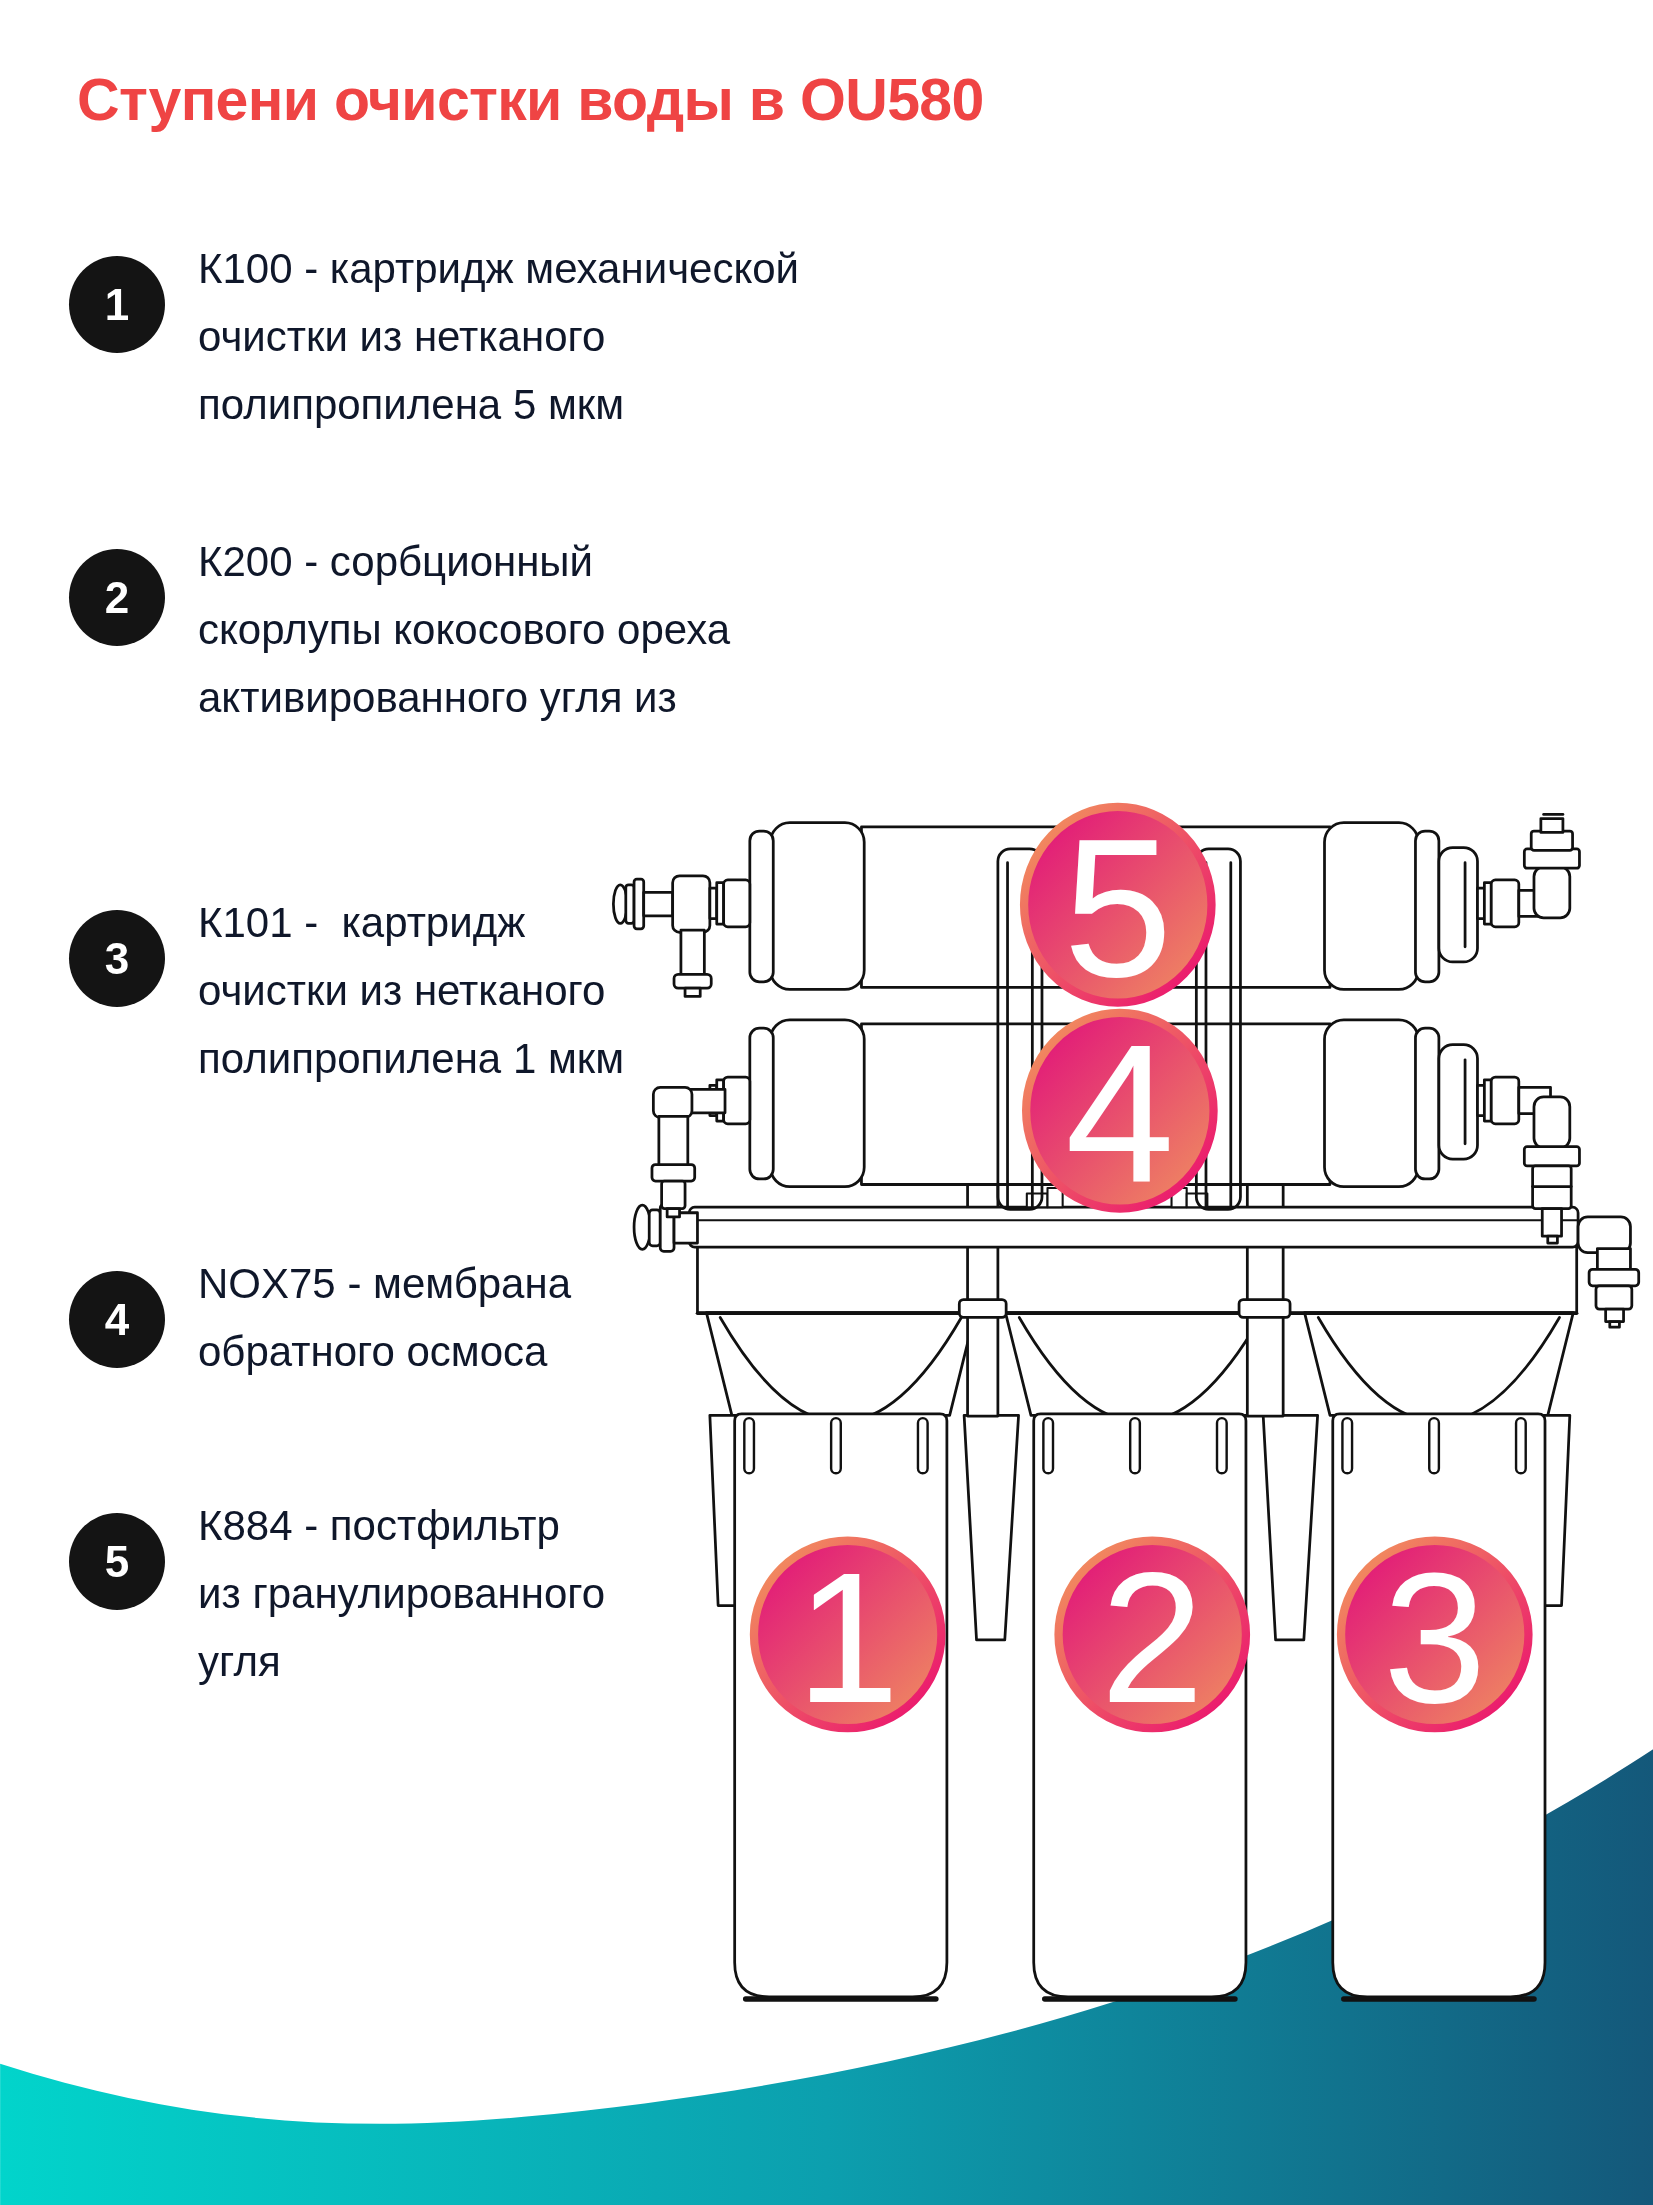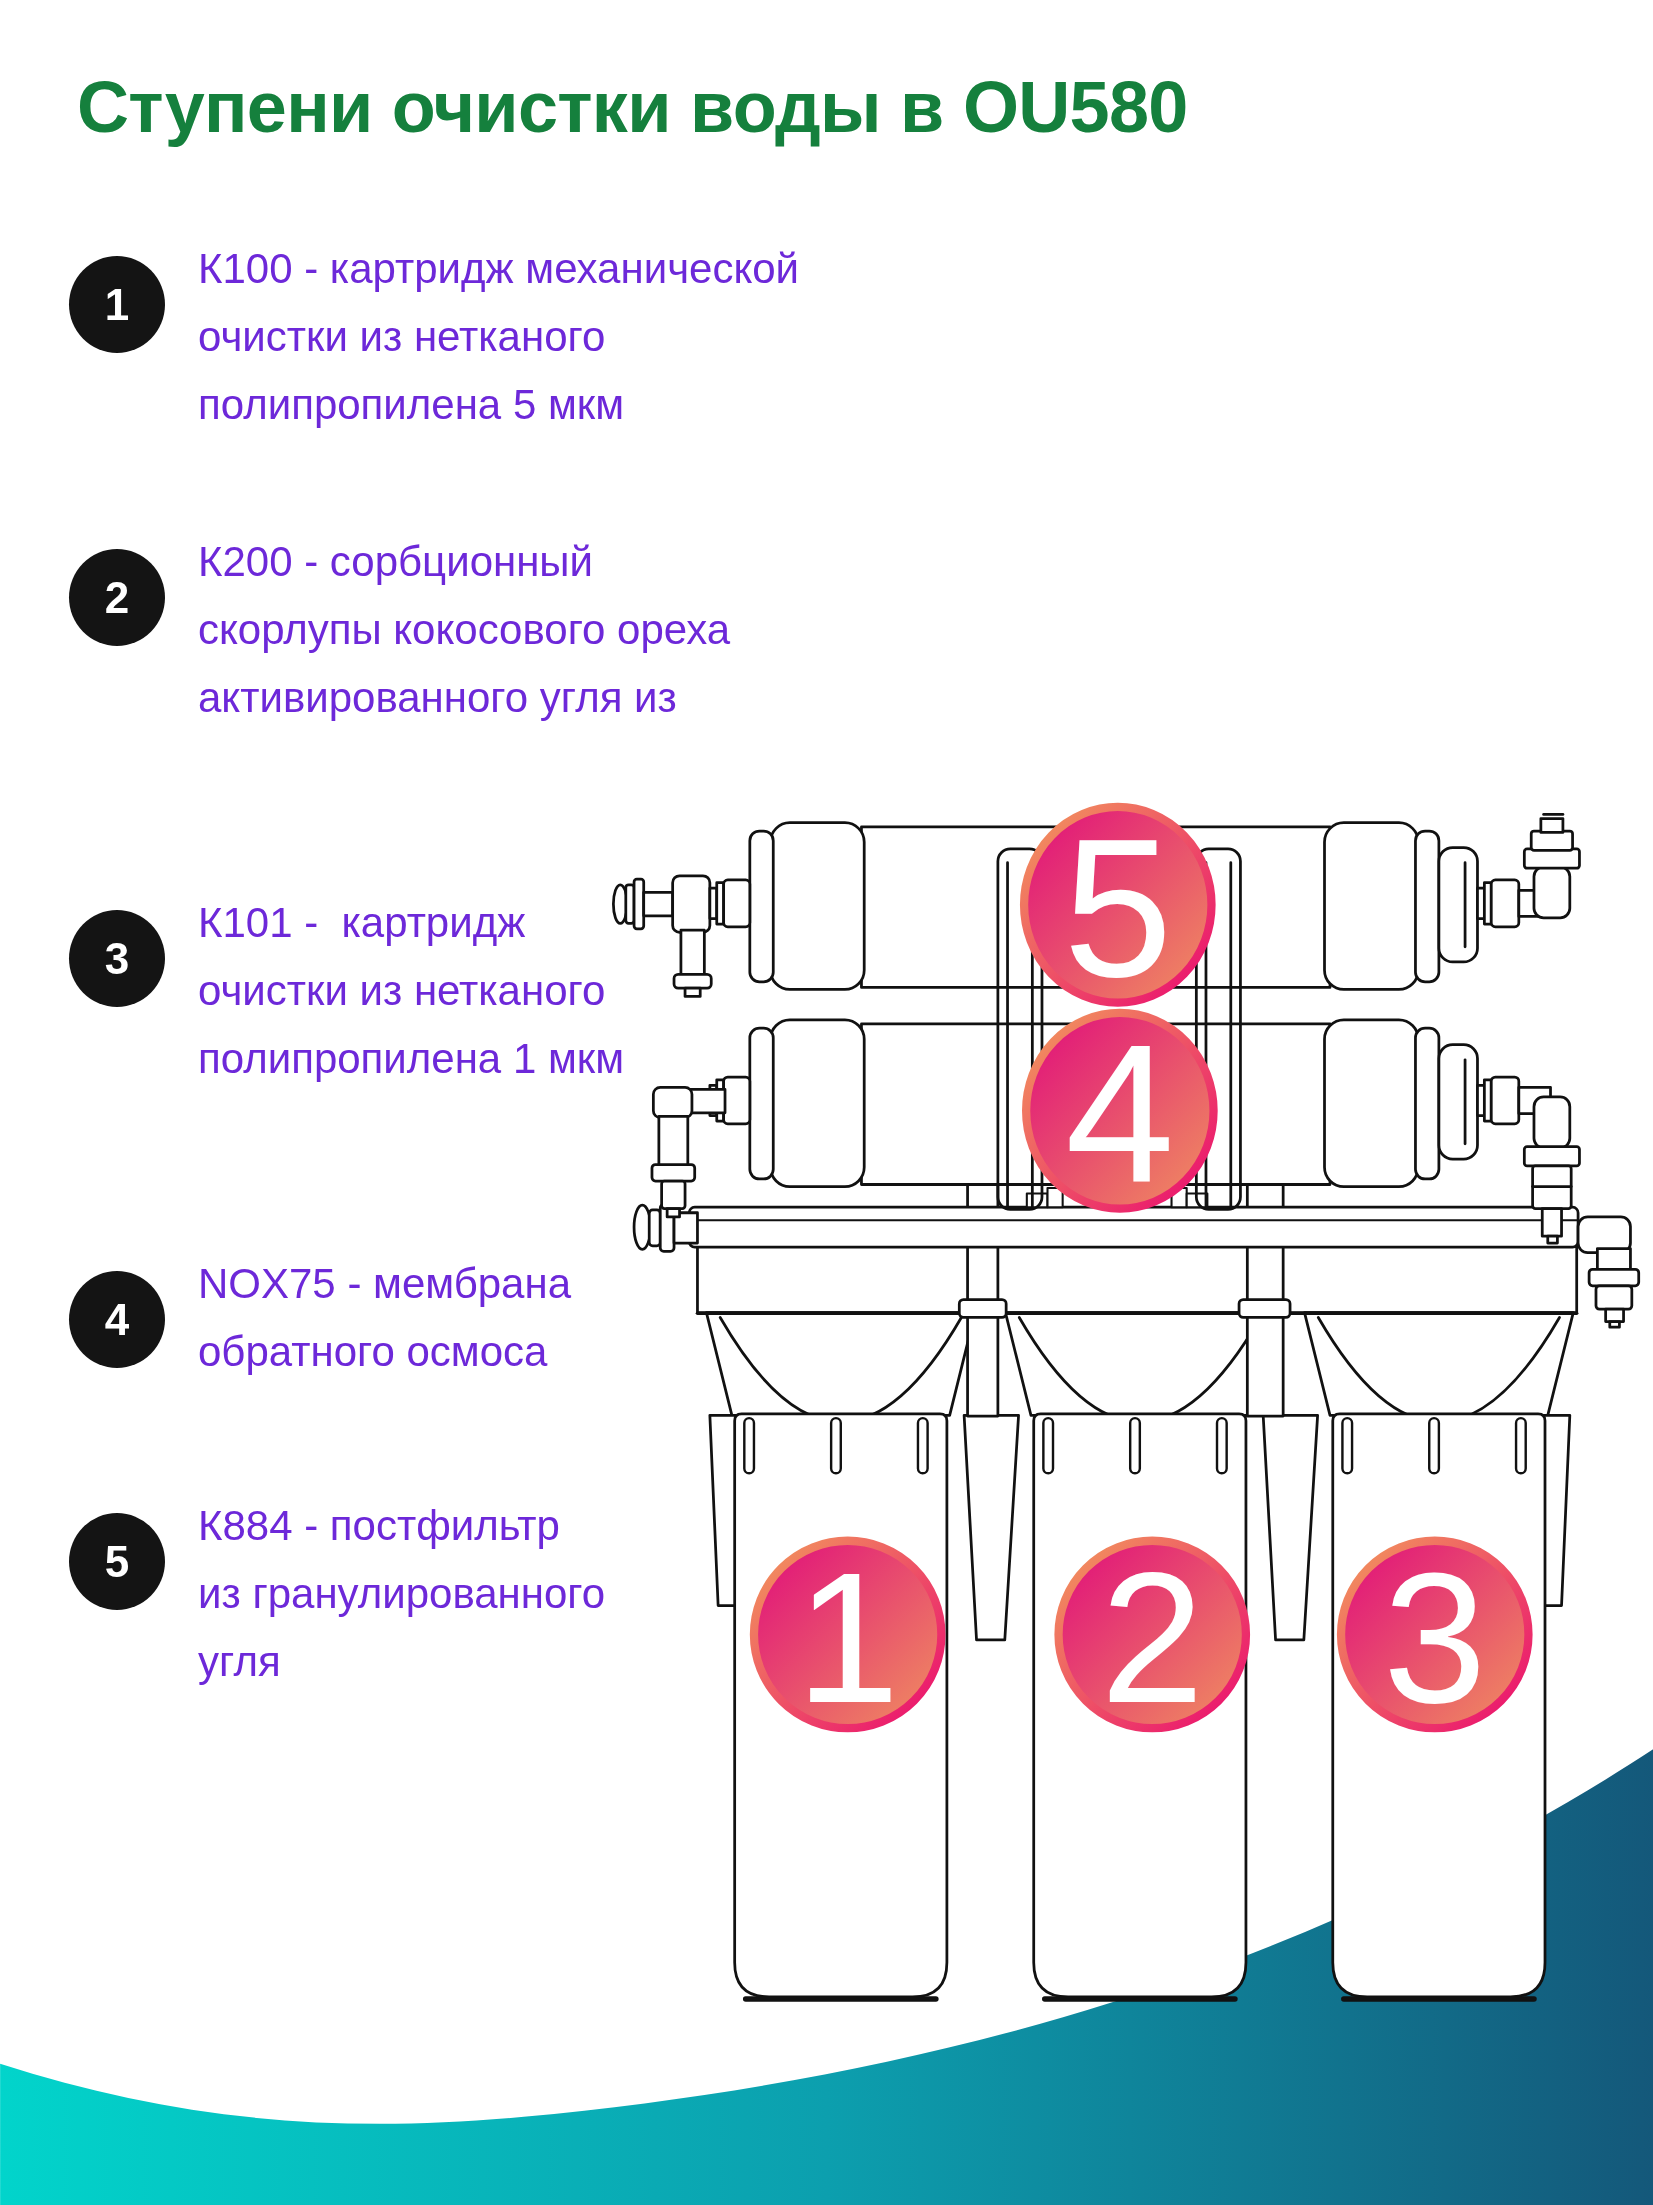--- a/index.html
+++ b/index.html
@@ -1,25 +1,25 @@
 <!DOCTYPE html>
 <html style="font-size:11px"><head>
 <meta charset="utf-8">
 <style>
   html,body{margin:0;padding:0;background:#ffffff;}
   body{width:1654px;height:2205px;position:relative;overflow:hidden;
        font-family:"Liberation Sans",sans-serif;color:#111;}
-  .title{position:absolute;left:77px;top:66px;font-size:72px;font-weight:bold;
-         color:#15803d;letter-spacing:-0.7px;white-space:pre;}
+  .title{position:absolute;left:77px;top:66px;font-size:59px;font-weight:bold;
+         color:#ef4444;letter-spacing:-0.7px;white-space:pre;}
   .step{position:absolute;left:69px;}
   .bullet{position:absolute;left:0;width:96px;height:97px;border-radius:50%;
           background:#141414;display:flex;align-items:center;justify-content:center;}
   .bullet span{color:#fff;font-size:44px;font-weight:bold;line-height:1;}
   .lines{position:absolute;left:129px;top:-9.6px;}
-  .ln{height:68px;line-height:68px;font-size:42px;color:#6d28d9;white-space:pre;}
+  .ln{height:68px;line-height:68px;font-size:42px;color:#0f172a;white-space:pre;}
   .step1{top:245px}.step2{top:538px}.step3{top:899px}.step4{top:1260px}.step5{top:1502px}
   .step1 .bullet{top:11px}.step2 .bullet{top:11px}.step3 .bullet{top:11px}
   .step4 .bullet{top:11px}.step5 .bullet{top:11px}
   svg.scene{position:absolute;left:0;top:0;}
 </style>
 </head>
 <body>
 
 <svg class="scene" width="1654" height="2205" viewBox="0 0 2400 3200">
   <defs>

